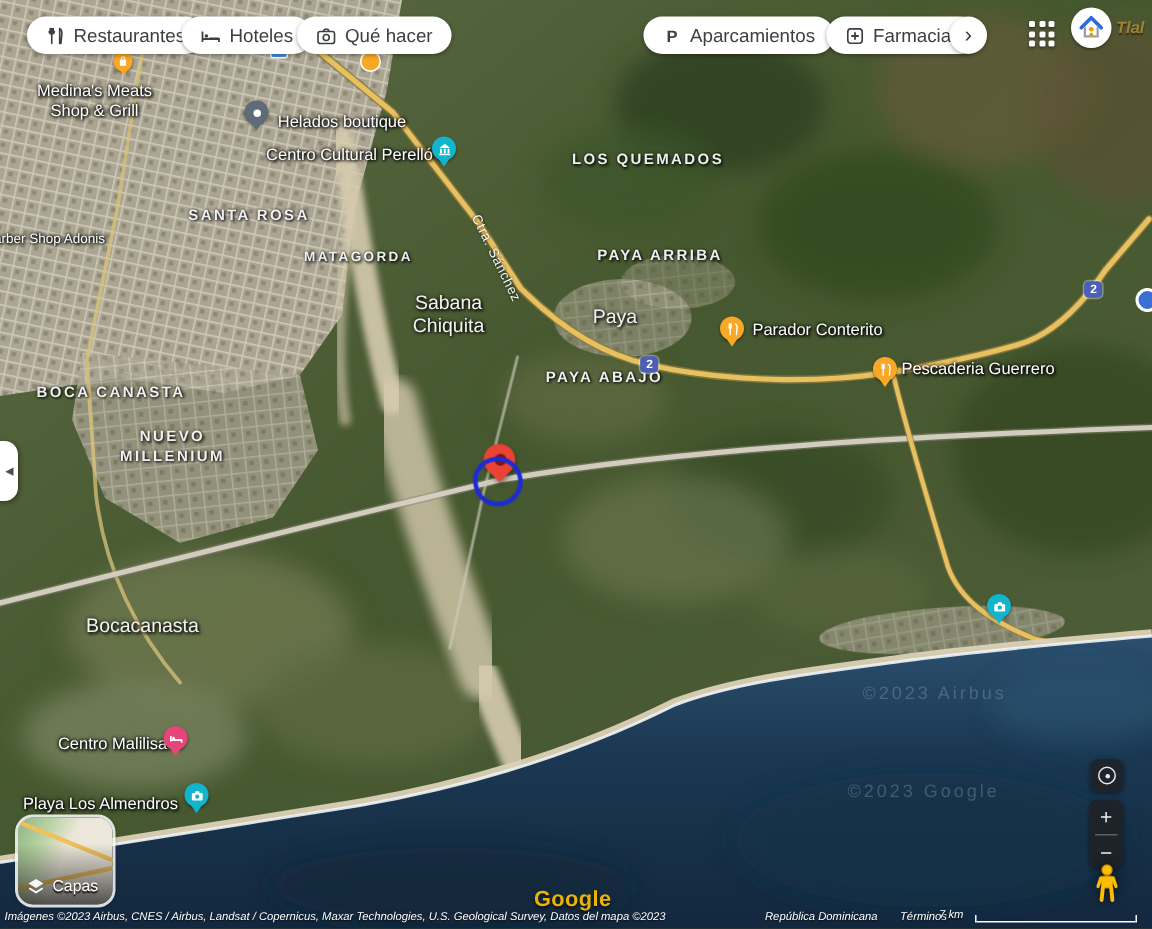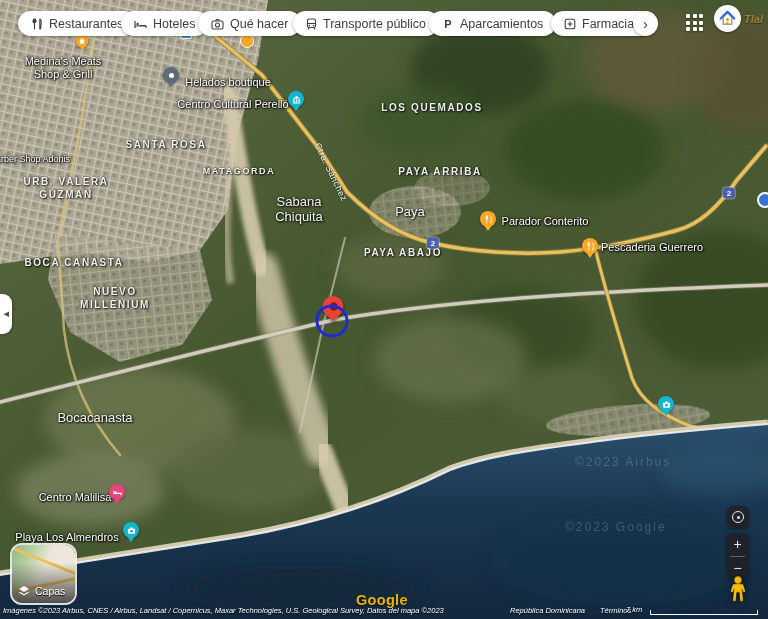--- a/index.html
+++ b/index.html
@@ -208,22 +208,20 @@
 Shop &amp; Grill</div>
   <div class="lbl poi" style="left:228px;top:82px">Helados boutique</div>
   <div class="lbl poi" style="left:233px;top:104px">Centro Cultural Perelló</div>
   <div class="lbl poi tiny" style="left:30px;top:159px">Barber Shop Adonis</div>
   <div class="lbl poi" style="left:545px;top:221px">Parador Conterito</div>
   <div class="lbl poi" style="left:652px;top:247px">Pescaderia Guerrero</div>
   <div class="lbl poi" style="left:75px;top:497px">Centro Malilisa</div>
   <div class="lbl poi" style="left:67px;top:537px">Playa Los Almendros</div>
 
   <div class="lbl area" style="left:166px;top:144px">SANTA ROSA</div>
-  <div class="lbl area" style="left:66px;top:188px">URB. VALERA
-GUZMAN</div>
   <div class="lbl area tiny" style="left:239px;top:172px">MATAGORDA</div>
   <div class="lbl area" style="left:432px;top:107px">LOS QUEMADOS</div>
   <div class="lbl area" style="left:440px;top:171px">PAYA ARRIBA</div>
   <div class="lbl area" style="left:403px;top:252px">PAYA ABAJO</div>
   <div class="lbl area" style="left:74px;top:262px">BOCA CANASTA</div>
   <div class="lbl area" style="left:115px;top:298px">NUEVO
 MILLENIUM</div>
 
   <div class="lbl town" style="left:299px;top:210px">Sabana
 Chiquita</div>
@@ -314,30 +312,20 @@
       </svg>
     <span>Hoteles</span>
   </button>
   <button class="chip" style="left:198px">
     <svg width="13" height="12" viewBox="0 0 13 12">
         <rect x="1" y="3" width="11" height="8" rx="1.5" stroke="#3c4043" fill="none" stroke-width="1.1"></rect>
         <path d="M4.5 3l1-1.5h2L8.5 3" stroke="#3c4043" fill="none" stroke-width="1.1"></path>
         <circle cx="6.5" cy="7" r="2" stroke="#3c4043" fill="none" stroke-width="1.1"></circle>
       </svg>
     <span>Qué hacer</span>
-  </button>
-  <button class="chip" style="left:293px">
-    <svg width="11" height="12" viewBox="0 0 11 12">
-        <rect x="1.5" y="1" width="8" height="8.5" rx="1.5" stroke="#3c4043" fill="none" stroke-width="1.1"></rect>
-        <path d="M1.5 5.5h8" stroke="#3c4043" stroke-width="1.1"></path>
-        <circle cx="3.5" cy="7.6" r=".8" fill="#3c4043"></circle>
-        <circle cx="7.5" cy="7.6" r=".8" fill="#3c4043"></circle>
-        <path d="M3 9.8l-1 1.7M8 9.8l1 1.7" stroke="#3c4043" stroke-width="1.1"></path>
-      </svg>
-    <span>Transporte público</span>
   </button>
   <button class="chip" style="left:429px">
     <svg width="12" height="12" viewBox="0 0 12 12">
         <text x="6" y="10" text-anchor="middle" font-size="11" font-family="Liberation Sans,sans-serif" font-weight="bold" fill="#3c4043">P</text>
       </svg>
     <span>Aparcamientos</span>
   </button>
   <button class="chip" style="left:551px">
     <svg width="12" height="12" viewBox="0 0 12 12">
         <rect x="1.2" y="1.2" width="9.6" height="9.6" rx="2" stroke="#3c4043" fill="none" stroke-width="1.1"></rect>

